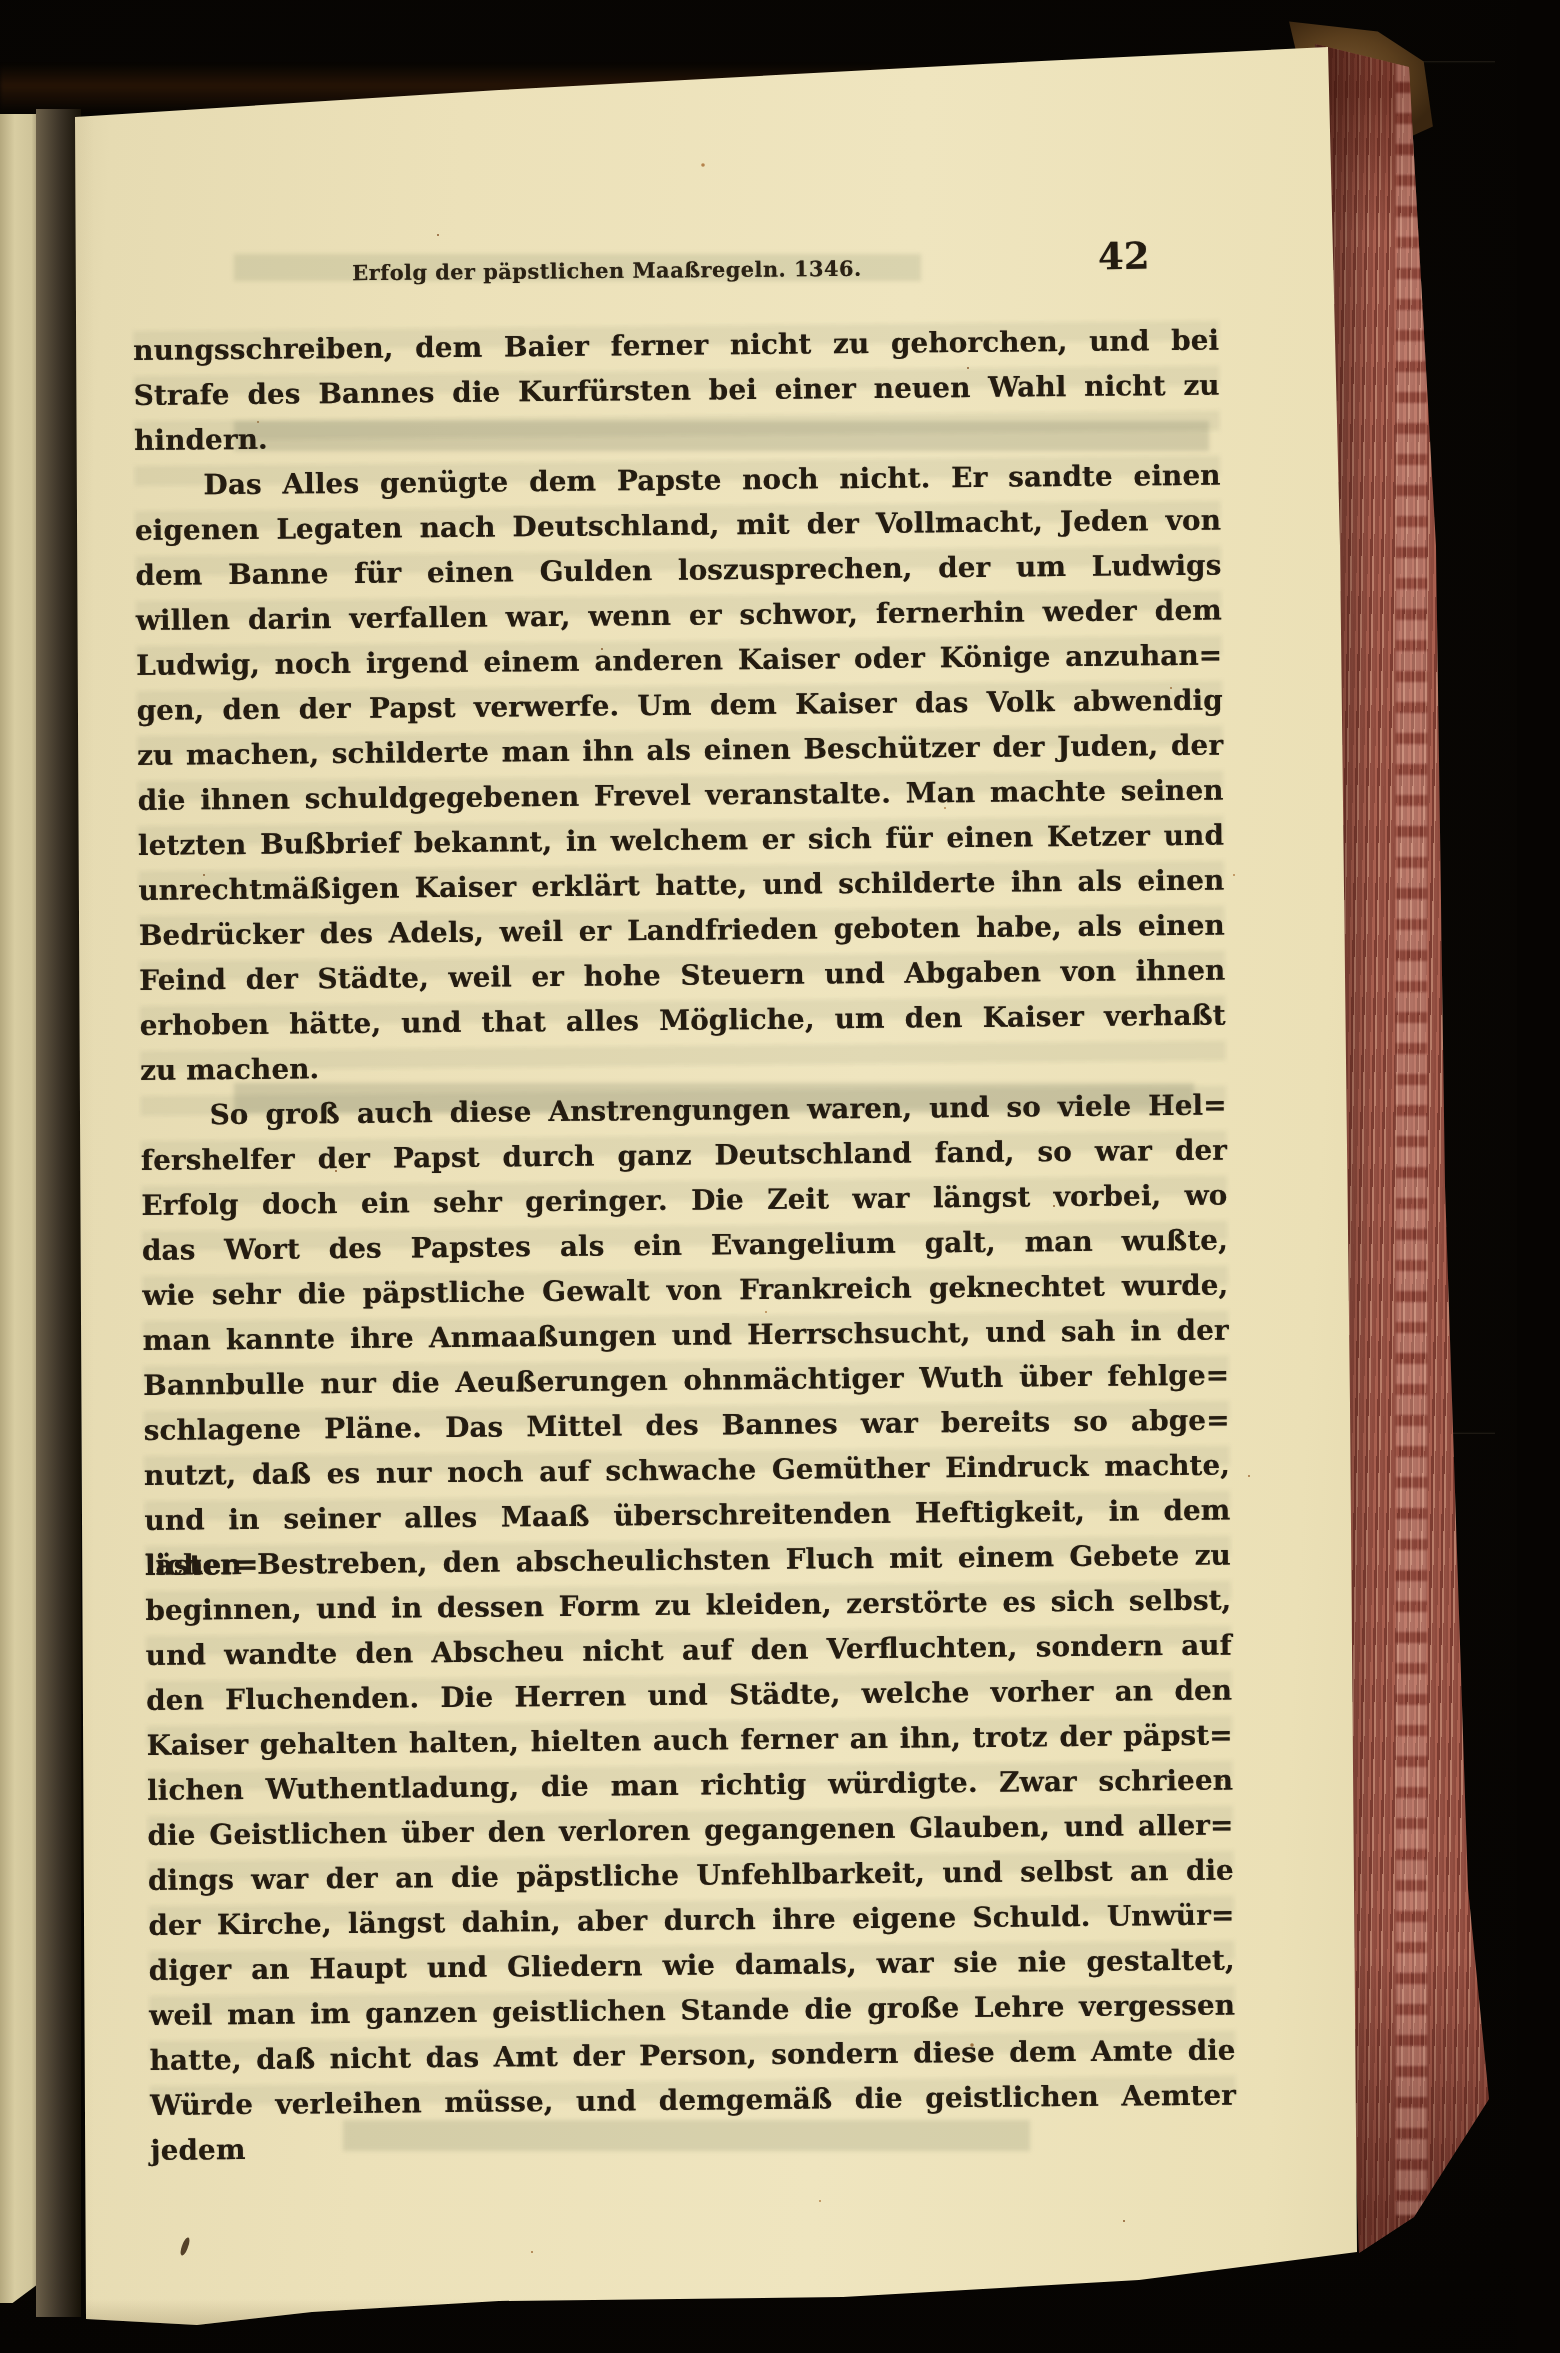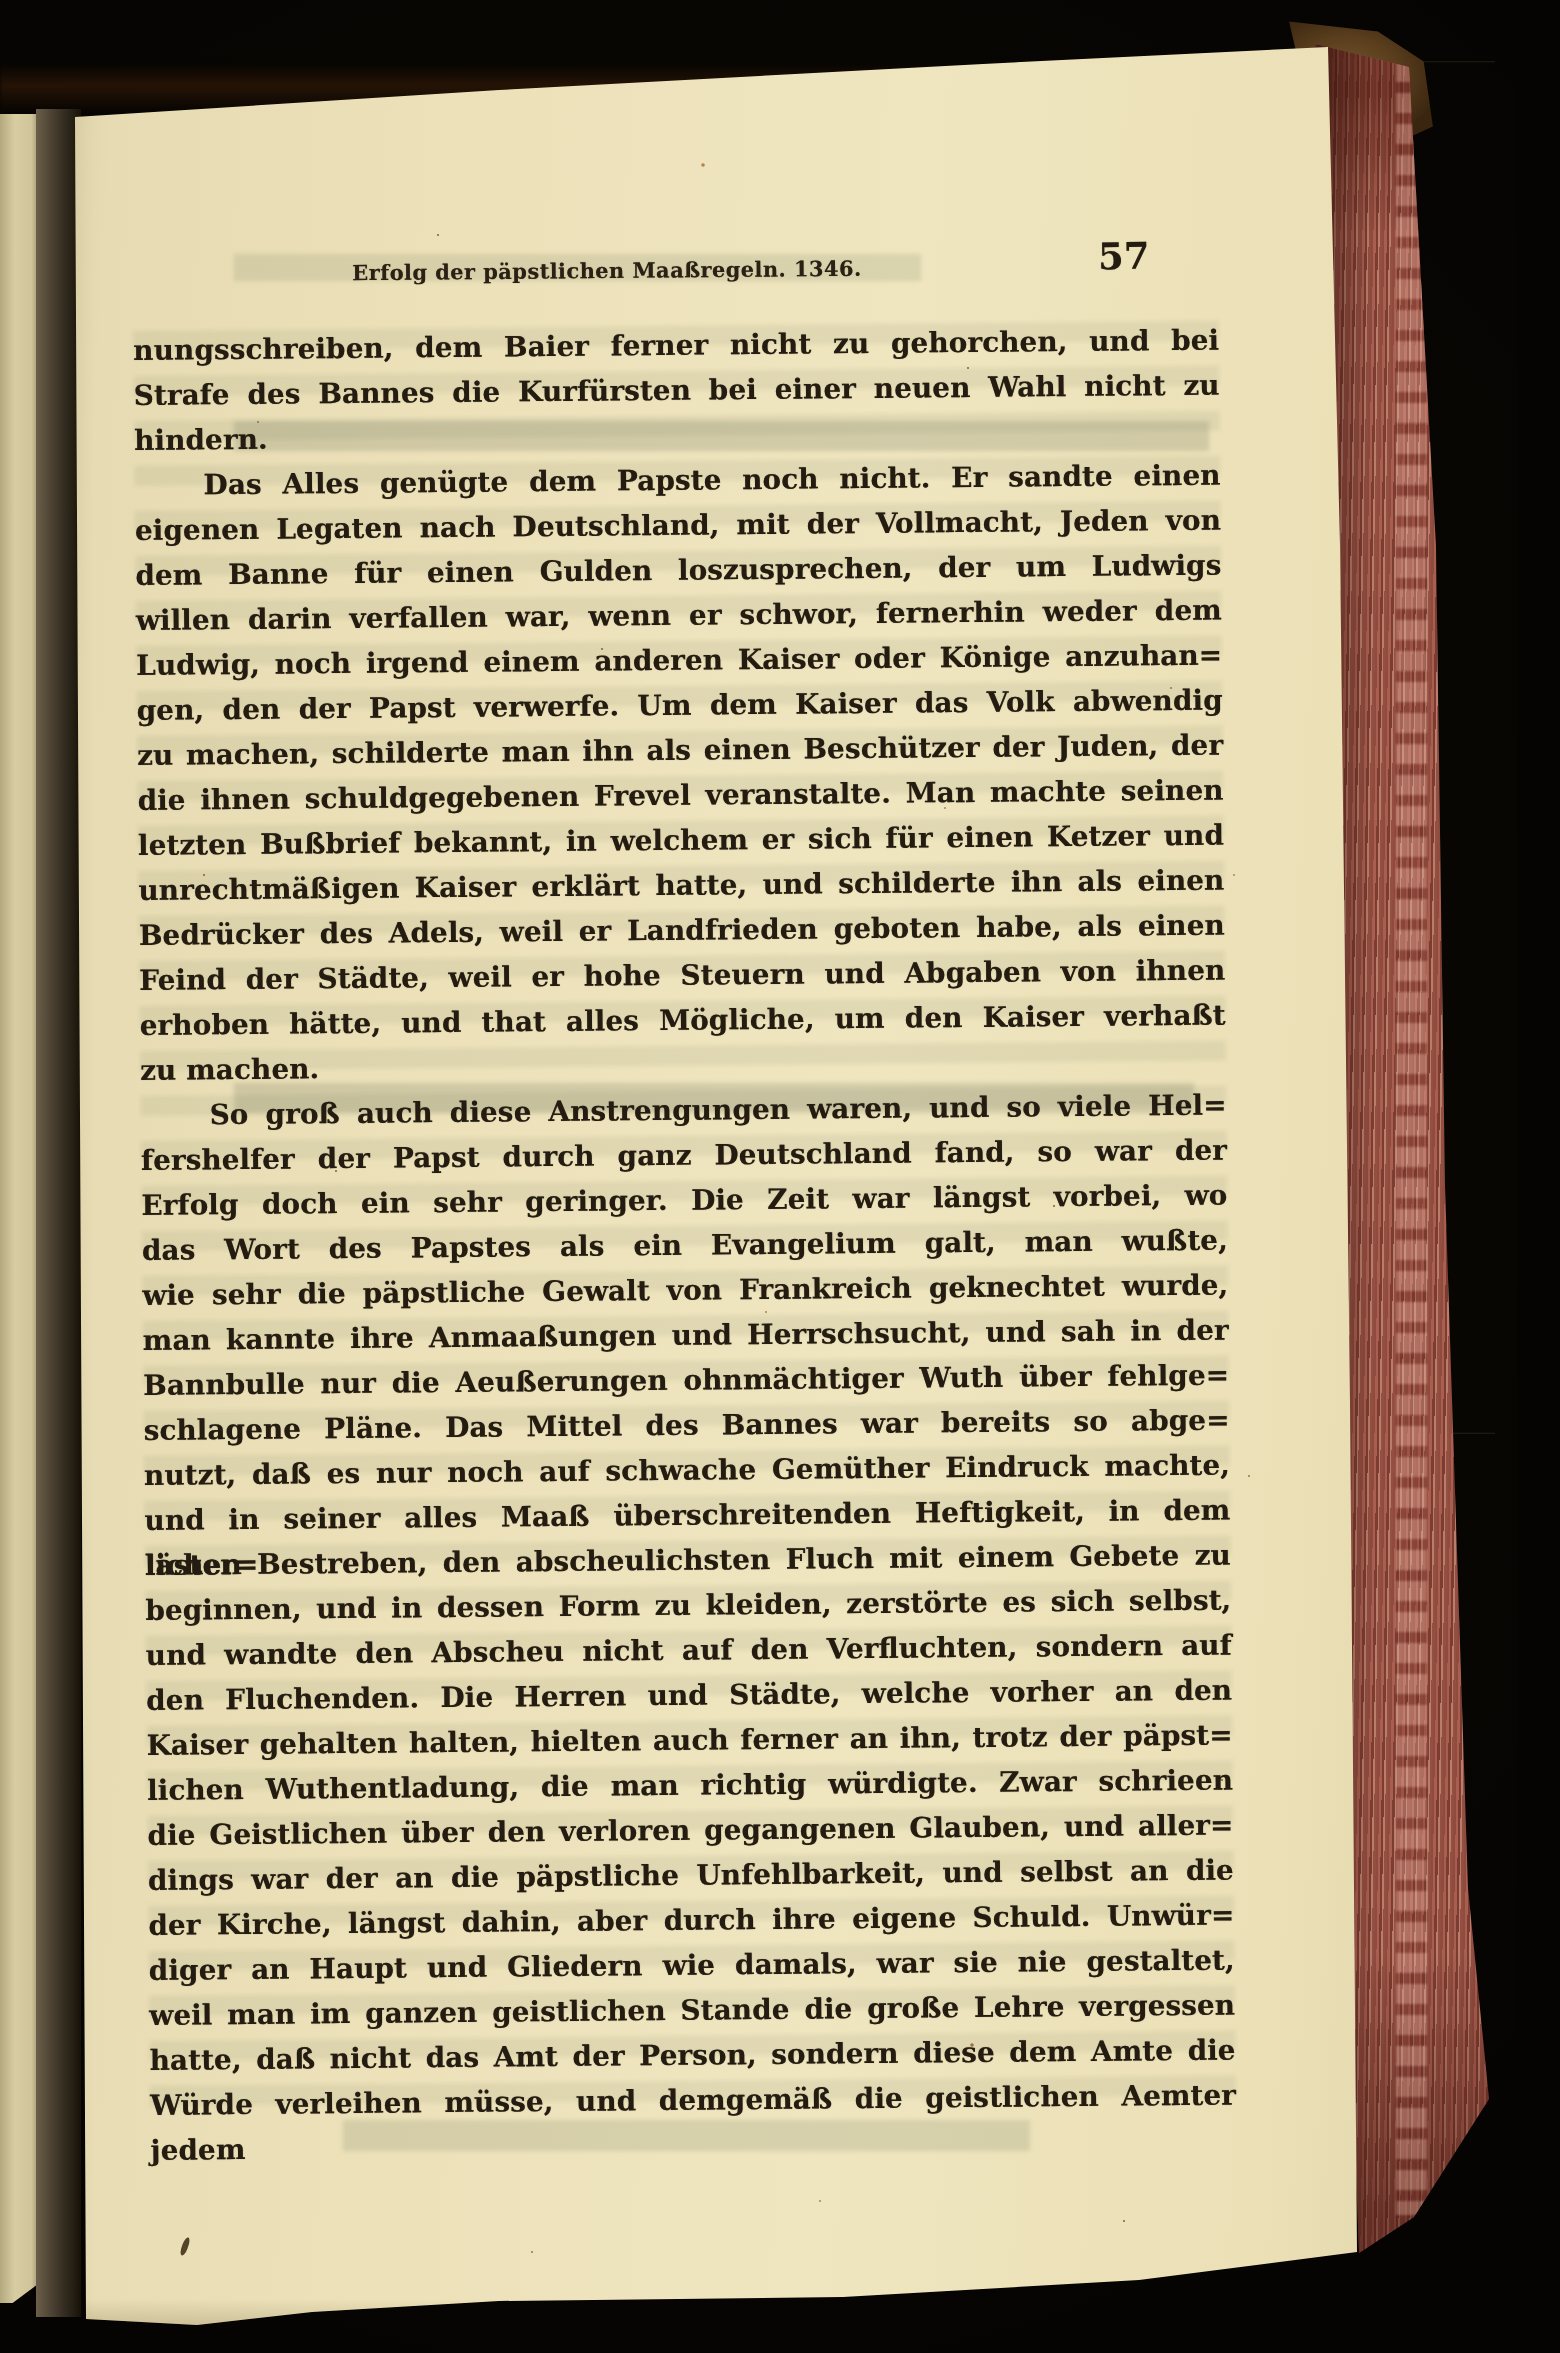--- a/index.html
+++ b/index.html
@@ -108,21 +108,21 @@
 
   <div class="layer page">
     <div class="layer speckles"></div>
     <div class="layer showthrough grid"></div>
     <div class="layer showthrough a"></div>
     <div class="layer showthrough b"></div>
     <div class="layer showthrough c"></div>
     <div class="layer showthrough h"></div>
 
     <div class="layer running-header">Erfolg der päpstlichen Maaßregeln. 1346.</div>
-    <div class="layer page-number">57</div>
+    <div class="layer page-number">42</div>
 
     <div class="layer body-text">
         <div class="line">nungsschreiben, dem Baier ferner nicht zu gehorchen, und bei</div>
         <div class="line">Strafe des Bannes die Kurfürsten bei einer neuen Wahl nicht zu</div>
         <div class="line end">hindern.</div>
         <div class="line indent">Das Alles genügte dem Papste noch nicht.  Er sandte einen</div>
         <div class="line">eigenen Legaten nach Deutschland, mit der Vollmacht, Jeden von</div>
         <div class="line">dem Banne für einen Gulden loszusprechen, der um Ludwigs</div>
         <div class="line">willen darin verfallen war, wenn er schwor, fernerhin weder dem</div>
         <div class="line">Ludwig, noch irgend einem anderen Kaiser oder Könige anzuhan=</div>

